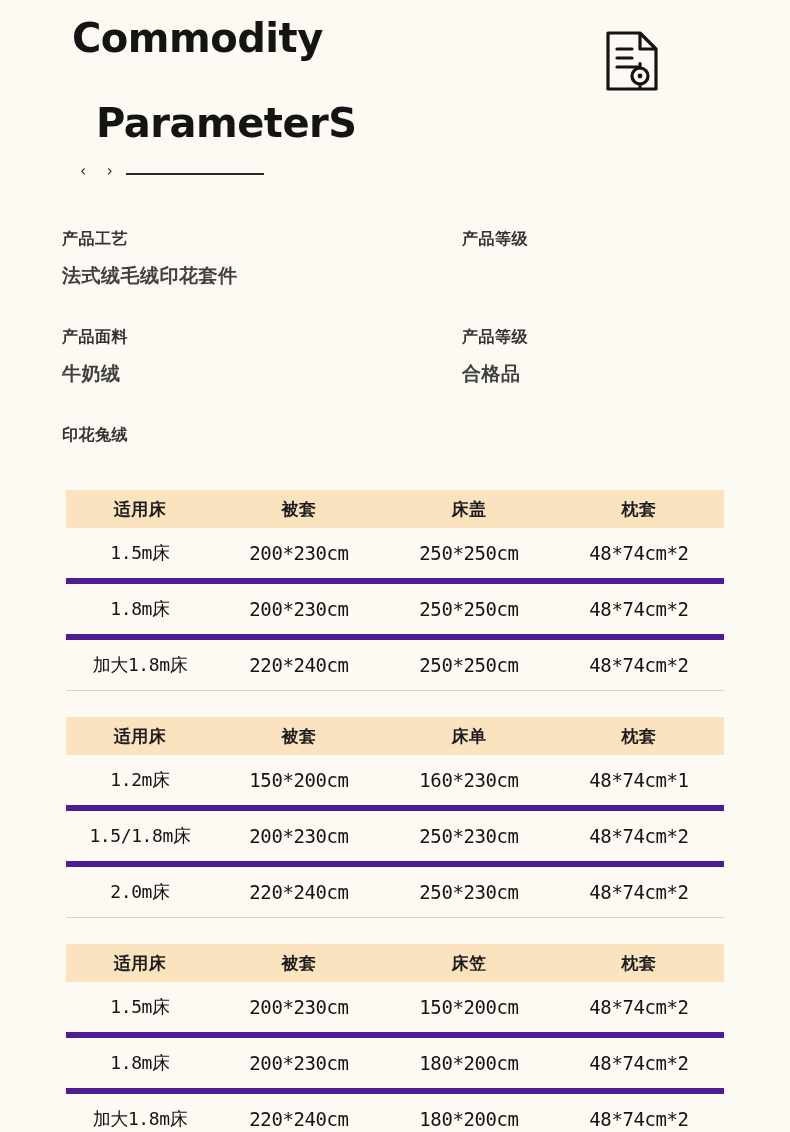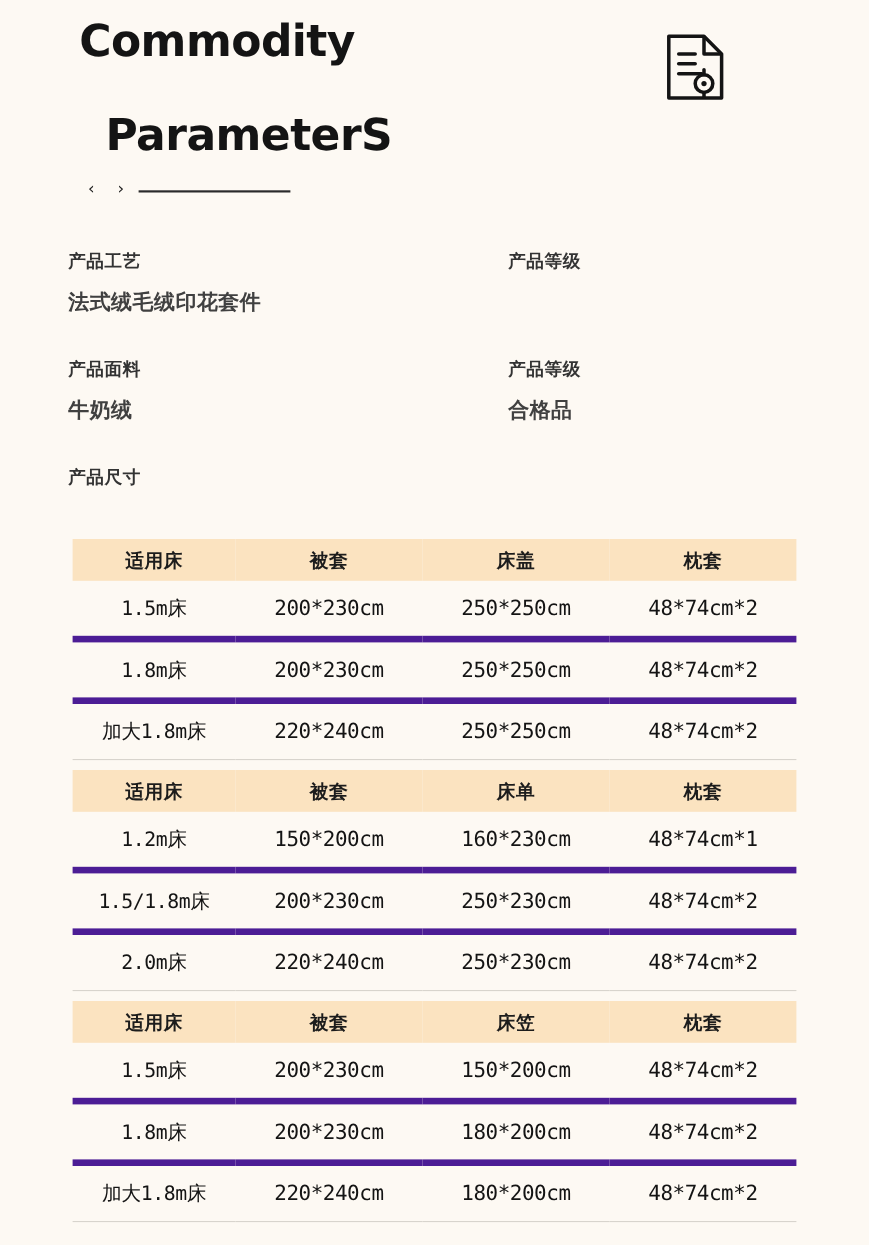--- a/index.html
+++ b/index.html
@@ -132,21 +132,21 @@
   
   .tables {
     position: absolute;
     left: 0;
     top: 490px;
     width: 790px;
   }
   table.spec-table {
     border-collapse: collapse;
     width: 658px;
-    margin: 0 auto 9px auto;
+    margin: 0 auto 26px auto;
     table-layout: fixed;
   }
   table.spec-table:last-child {
     margin-bottom: 0;
   }
   table.spec-table th {
     background: #fbe3c0;
     font-size: 17px;
     font-weight: bold;
     color: #1c1c1c;
@@ -224,21 +224,21 @@
         <div class="spec-value">合格品</div>
       </div>
       <div class="spec-cell col1">
         <div class="spec-label">产品面料</div>
         <div class="spec-value">牛奶绒</div>
       </div>
     </div>
 
     <div class="spec-row single">
       <div class="spec-cell col1">
-        <div class="spec-label">产品尺寸</div>
+        <div class="spec-label">印花兔绒</div>
       </div>
     </div>
 
   </div>
 
   <div class="tables">
 
     <table class="spec-table">
       <colgroup>
           <col class="c1">

